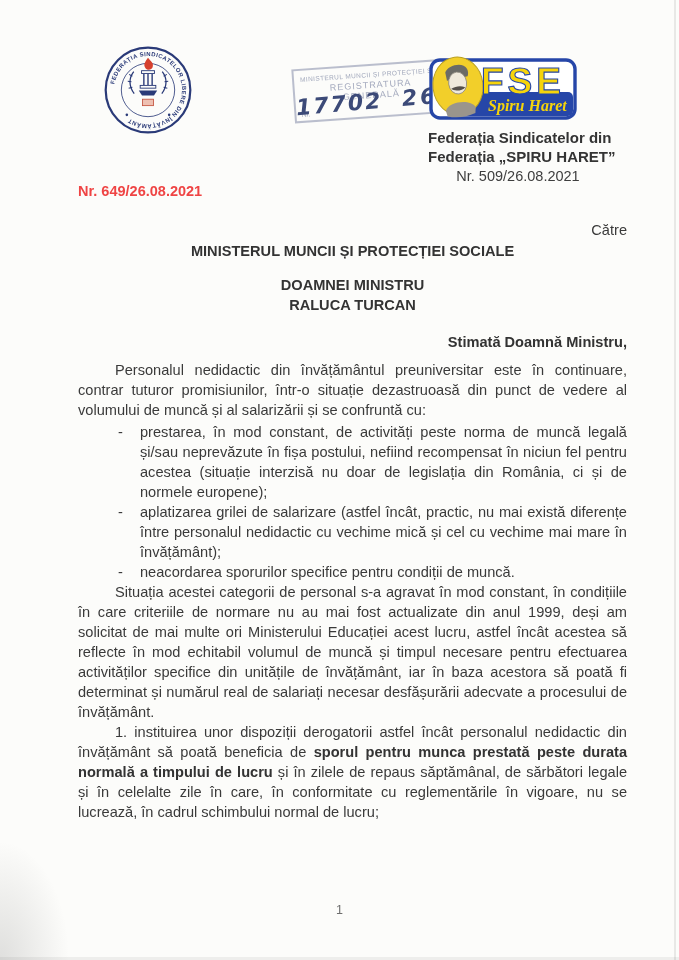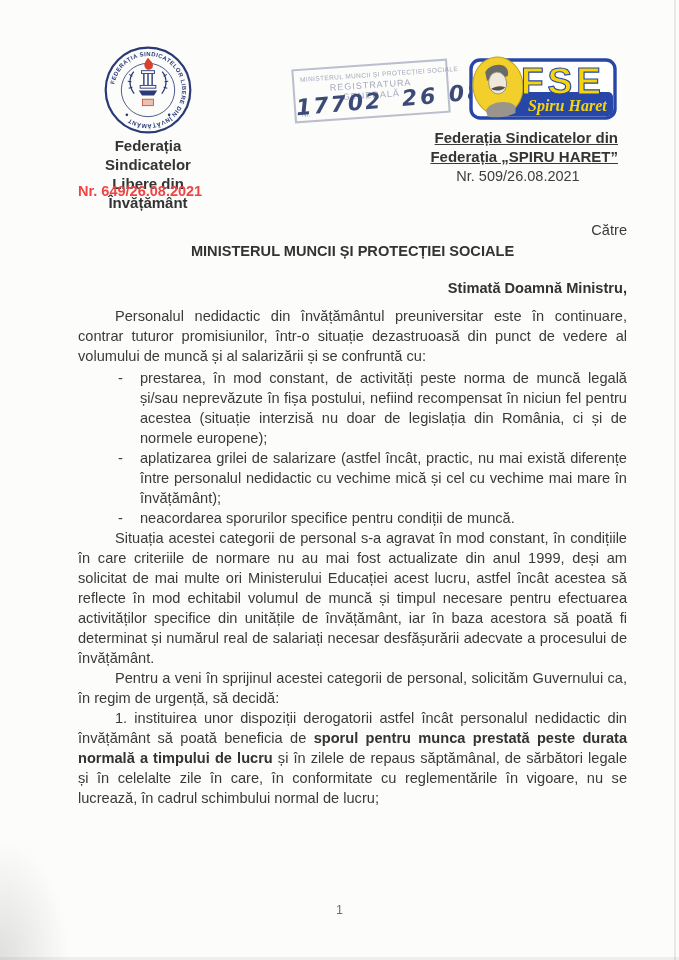--- a/index.html
+++ b/index.html
@@ -11,21 +11,21 @@
   }
   
   .edge-right{position:absolute;top:0;right:3px;width:2px;height:100%;background:rgba(60,60,60,.10);}
   .edge-bottom{position:absolute;left:0;bottom:0;width:100%;height:3px;background:rgba(60,60,60,.07);}
   .corner-smudge{position:absolute;left:0;bottom:0;width:70px;height:120px;
     background:radial-gradient(ellipse at 0% 100%, rgba(90,90,90,.18), rgba(90,90,90,0) 70%);}
 
   
   .org-left{position:absolute;left:72px;top:44px;width:152px;text-align:center;}
   .org-left svg{display:block;margin:0 auto;}
-  .org-right{position:absolute;left:428px;top:52px;width:190px;text-align:right;text-decoration:underline;}
+  .org-right{position:absolute;left:428px;top:52px;width:190px;text-align:left;}
   .org-name{font-size:15px;font-weight:700;line-height:19px;color:#343434;}
   .org-right .org-name{}
   .reg-left{position:absolute;left:78px;top:183px;font-size:14.5px;color:#ef4444;font-weight:bold;}
   .reg-right{position:absolute;left:438px;top:168px;width:160px;text-align:center;font-size:14.5px;color:#3e3e3e;}
 
   
   .stamp{
     position:absolute;left:293px;top:64px;width:156px;height:54px;
     border:2px solid rgba(106,116,150,.45);
     transform:rotate(-4deg);
@@ -83,24 +83,20 @@
     <rect x="43" y="29" width="14" height="3" fill="none" stroke="#2a3a78" stroke-width="1"></rect>
     <path d="M45.5,32.5 v12 M50,32.5 v12 M54.5,32.5 v12" stroke="#2a3a78" stroke-width="1.5" fill="none"></path>
     <rect x="41.5" y="45" width="17" height="3" fill="none" stroke="#2a3a78" stroke-width="1"></rect>
     <path d="M40,50.5 h20 l-3.5,5.5 h-13 z" fill="#2a3a78"></path>
     <path d="M35,54 c-6,-8 -6,-17 -0.5,-24 M65,54 c6,-8 6,-17 0.5,-24" stroke="#2a3a78" fill="none" stroke-width="1.4"></path>
     <path d="M33,47 l-4,1 M32,41 l-4,-0.5 M33,35 l-3.5,-2 M67,47 l4,1 M68,41 l4,-0.5 M67,35 l3.5,-2" stroke="#2a3a78" stroke-width="1.1" fill="none"></path>
     <rect x="44" y="60" width="12" height="7" fill="#eec0b2" stroke="#c2503c" stroke-width="0.9"></rect>
     <circle cx="27" cy="77" r="1.4" fill="#2a3a78"></circle>
     <circle cx="73" cy="77" r="1.4" fill="#2a3a78"></circle>
   </svg>
-  <div class="org-name">
-    <div>Federația Sindicatelor</div>
-    <div>Libere din Învățământ</div>
-  </div>
 </div>
 <div class="reg-left">Nr. 649/26.08.2021</div>
 
 <div class="stamp">
   <div class="stamp-line1">MINISTERUL MUNCII ȘI PROTECȚIEI SOCIALE</div>
   <div class="stamp-line2">REGISTRATURA GENERALĂ</div>
   <span class="stamp-nr">Nr.</span>
   <div class="stamp-hand">
     <span>17702</span>
     <span class="hand-date">26 08 2021</span>
@@ -125,37 +121,40 @@
   <div class="org-name">
     <div>Federația Sindicatelor din</div>
     <div>Federația „SPIRU HARET”</div>
   </div>
 </div>
 <div class="reg-right">Nr. 509/26.08.2021</div>
 
 <main class="letter-body">
   <p class="catre">Către</p>
   <p class="ministry">MINISTERUL MUNCII ȘI PROTECȚIEI SOCIALE</p>
+  <div class="addressee">
+    <div>DOAMNEI MINISTRU</div>
+    <div>RALUCA TURCAN</div>
+  </div>
   <p class="salutation">Stimată Doamnă Ministru,</p>
 
   <p class="para p2">Personalul nedidactic din învățământul preuniversitar este în continuare, contrar tuturor promisiunilor, într-o situație dezastruoasă din punct de vedere al volumului de muncă și al salarizării și se confruntă cu:</p>
 
   <ul class="bullets">
     <li>
       <span class="marker">-</span>
       <span>prestarea, în mod constant, de activități peste norma de muncă legală și/sau neprevăzute în fișa postului, nefiind recompensat în niciun fel pentru acestea (situație interzisă nu doar de legislația din România, ci și de normele europene);</span>
     </li>
     <li>
       <span class="marker">-</span>
       <span>aplatizarea grilei de salarizare (astfel încât, practic, nu mai există diferențe între personalul nedidactic cu vechime mică și cel cu vechime mai mare în învățământ);</span>
     </li>
     <li>
       <span class="marker">-</span>
       <span>neacordarea sporurilor specifice pentru condiții de muncă.</span>
     </li>
   </ul>
 
   <p class="para">Situația acestei categorii de personal s-a agravat în mod constant, în condițiile în care criteriile de normare nu au mai fost actualizate din anul 1999, deși am solicitat de mai multe ori Ministerului Educației acest lucru, astfel încât acestea să reflecte în mod echitabil volumul de muncă și timpul necesare pentru efectuarea activităților specifice din unitățile de învățământ, iar în baza acestora să poată fi determinat și numărul real de salariați necesar desfășurării adecvate a procesului de învățământ.</p>
-  <p class="para">Pentru a veni în sprijinul acestei categorii de personal, solicităm Guvernului ca, în regim de urgență, să decidă:</p>
   <p class="para"><span>1. instituirea unor dispoziții derogatorii astfel încât personalul nedidactic din învățământ să poată beneficia de </span><span class="bold-inline">sporul pentru munca prestată peste durata normală a timpului de lucru</span><span> și în zilele de repaus săptămânal, de sărbători legale și în celelalte zile în care, în conformitate cu reglementările în vigoare, nu se lucrează, în cadrul schimbului normal de lucru;</span></p>
 </main>
 
 <div class="page-number">1</div>
 
 </body></html>

